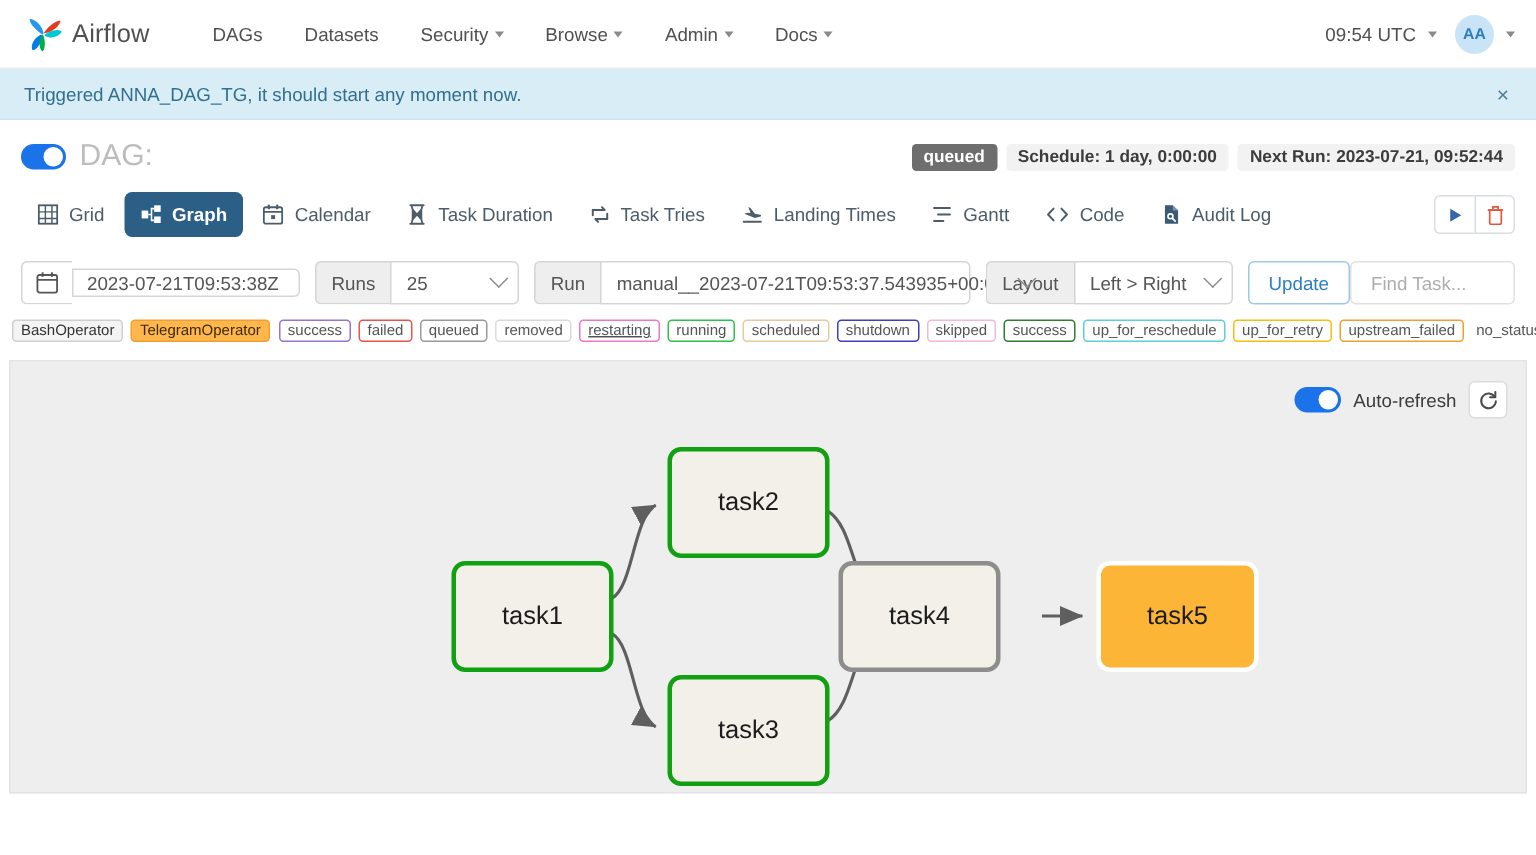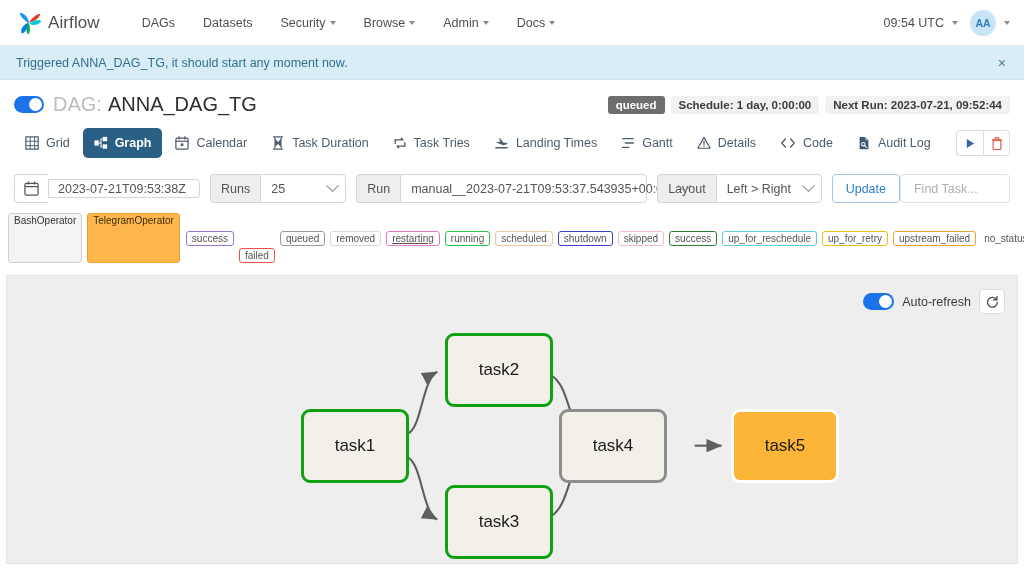--- a/index.html
+++ b/index.html
@@ -235,21 +235,20 @@
 </div>
 
 <div class="flash">
   <span>Triggered ANNA_DAG_TG, it should start any moment now.</span>
   <span class="flash-close">×</span>
 </div>
 
 <div class="dag-row">
   <div class="toggle"></div>
   <span class="dag-label">DAG:</span>
-  <span class="dag-name">ANNA_DAG_TG</span>
   <div class="dag-meta">
     <span class="pill state">queued</span>
     <span class="pill light">Schedule: 1 day, 0:00:00</span>
     <span class="pill light">Next Run: 2023-07-21, 09:52:44</span>
   </div>
 </div>
 
 <div class="tabbar">
 
   <div class="tab">
@@ -305,28 +304,20 @@
     <span>Landing Times</span>
   </div>
 
   <div class="tab">
     <svg width="14" height="14" viewBox="0 0 16 16">
       <path d="M2 3h12M5 8h9M2 13h7" stroke="#4c5c6b" stroke-width="1.6" stroke-linecap="round"></path>
     </svg>
     <span>Gantt</span>
   </div>
 
-  <div class="tab">
-    <svg width="14" height="14" viewBox="0 0 16 16">
-      <path d="M8 1.6L15 14H1z" fill="none" stroke="#4c5c6b" stroke-width="1.4" stroke-linejoin="round"></path>
-      <path d="M8 6v3.6" stroke="#4c5c6b" stroke-width="1.4" stroke-linecap="round"></path>
-      <circle cx="8" cy="11.8" r="0.85" fill="#4c5c6b"></circle>
-    </svg>
-    <span>Details</span>
-  </div>
 
   <div class="tab">
     <svg width="16" height="14" viewBox="0 0 18 16">
       <path d="M6 3.5L1.8 8 6 12.5M12 3.5L16.2 8 12 12.5" fill="none" stroke="#4c5c6b" stroke-width="1.5" stroke-linecap="round" stroke-linejoin="round"></path>
     </svg>
     <span>Code</span>
   </div>
 
   <div class="tab">
     <svg width="14" height="14" viewBox="0 0 16 16">
@@ -397,21 +388,21 @@
   </div>
 </div>
 
 <div class="legendrow">
   <div class="opgroup">
     <span class="op" style="background: rgb(244, 244, 244); border-color: rgb(207, 207, 207); color: rgb(51, 51, 51);">BashOperator</span>
     <span class="op" style="background: rgb(255, 183, 77); border-color: rgb(240, 160, 48); color: rgb(58, 42, 5);">TelegramOperator</span>
   </div>
   <div class="statuses">
       <span class="st" style="border-color: rgb(149, 117, 205); color: rgb(85, 85, 85);">success</span>
-      <span class="st" style="border-color: rgb(232, 84, 75); color: rgb(85, 85, 85); margin-top: 35px;">failed</span>
+      <span class="st" style="border-color: rgb(232, 84, 75); color: rgb(85, 85, 85);">failed</span>
       <span class="st" style="border-color: rgb(154, 154, 154); color: rgb(85, 85, 85);">queued</span>
       <span class="st" style="border-color: rgb(217, 217, 217); color: rgb(85, 85, 85);">removed</span>
       <span class="st" style="border-color: rgb(232, 121, 199); color: rgb(85, 85, 85); text-decoration: underline;">restarting</span>
       <span class="st" style="border-color: rgb(43, 194, 74); color: rgb(85, 85, 85);">running</span>
       <span class="st" style="border-color: rgb(232, 201, 160); color: rgb(85, 85, 85);">scheduled</span>
       <span class="st" style="border-color: rgb(63, 63, 191); color: rgb(85, 85, 85);">shutdown</span>
       <span class="st" style="border-color: rgb(243, 185, 216); color: rgb(85, 85, 85);">skipped</span>
       <span class="st" style="border-color: rgb(46, 125, 50); color: rgb(85, 85, 85);">success</span>
       <span class="st" style="border-color: rgb(94, 207, 216); color: rgb(85, 85, 85);">up_for_reschedule</span>
       <span class="st" style="border-color: rgb(242, 192, 15); color: rgb(85, 85, 85);">up_for_retry</span>

